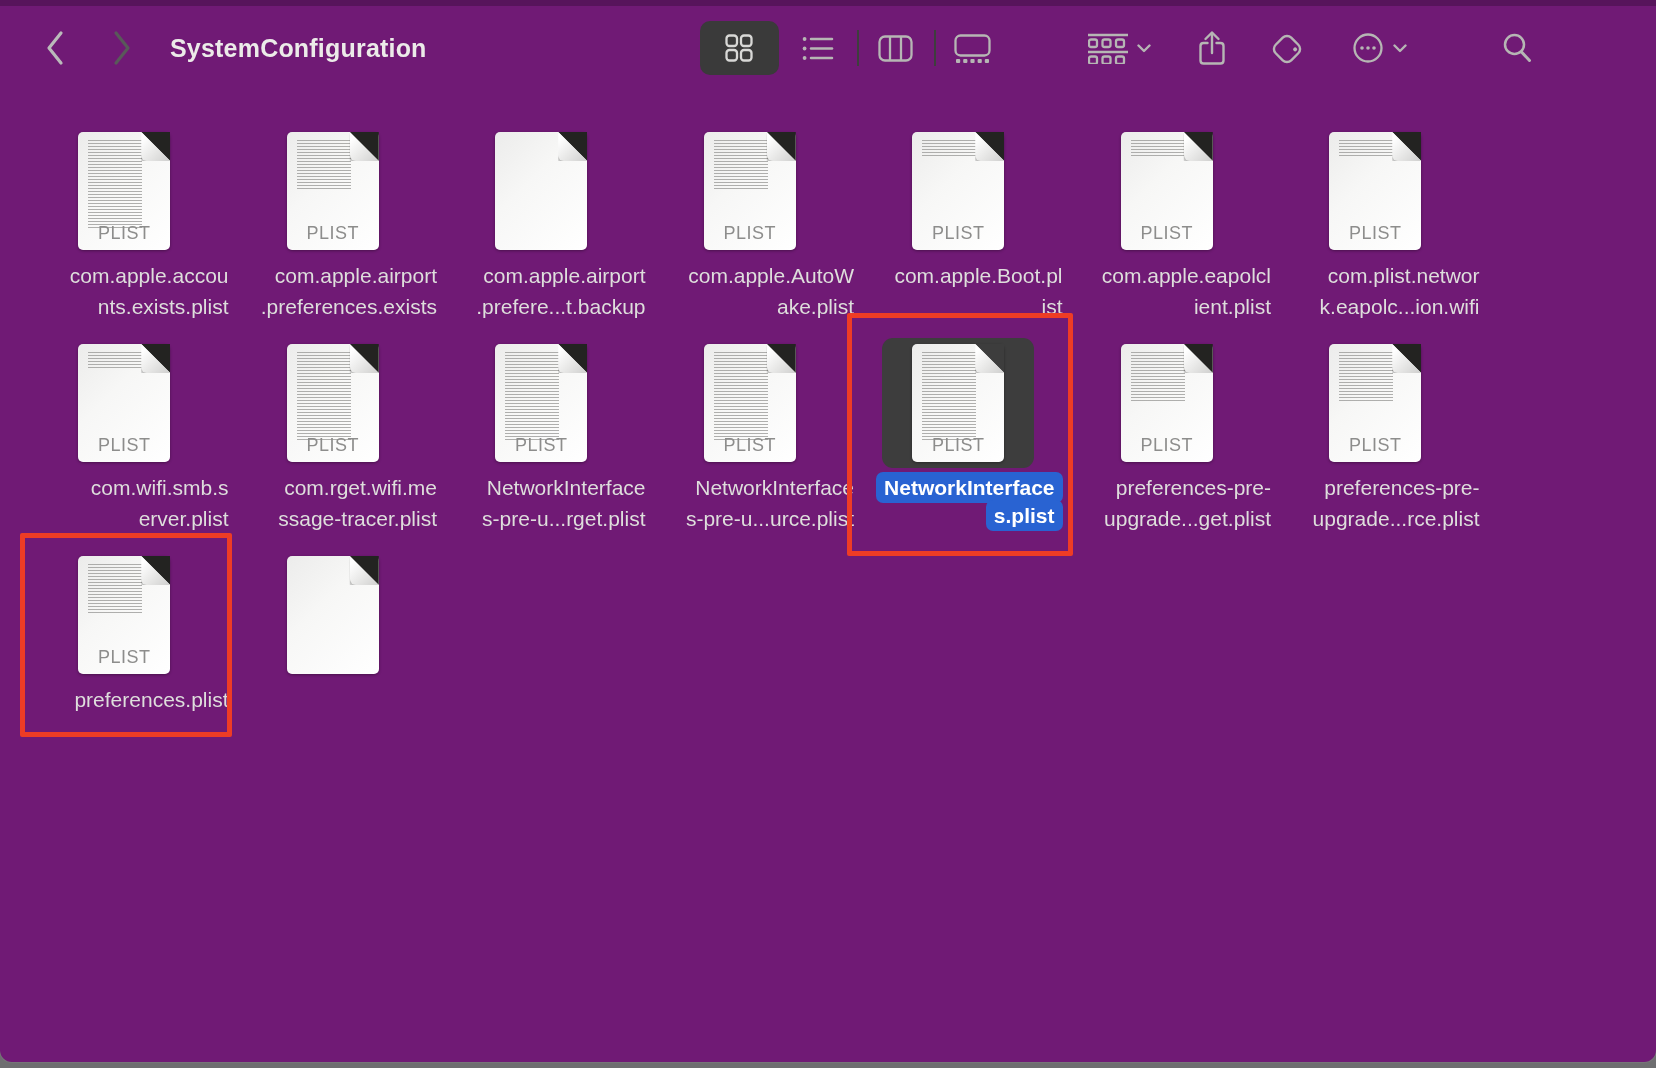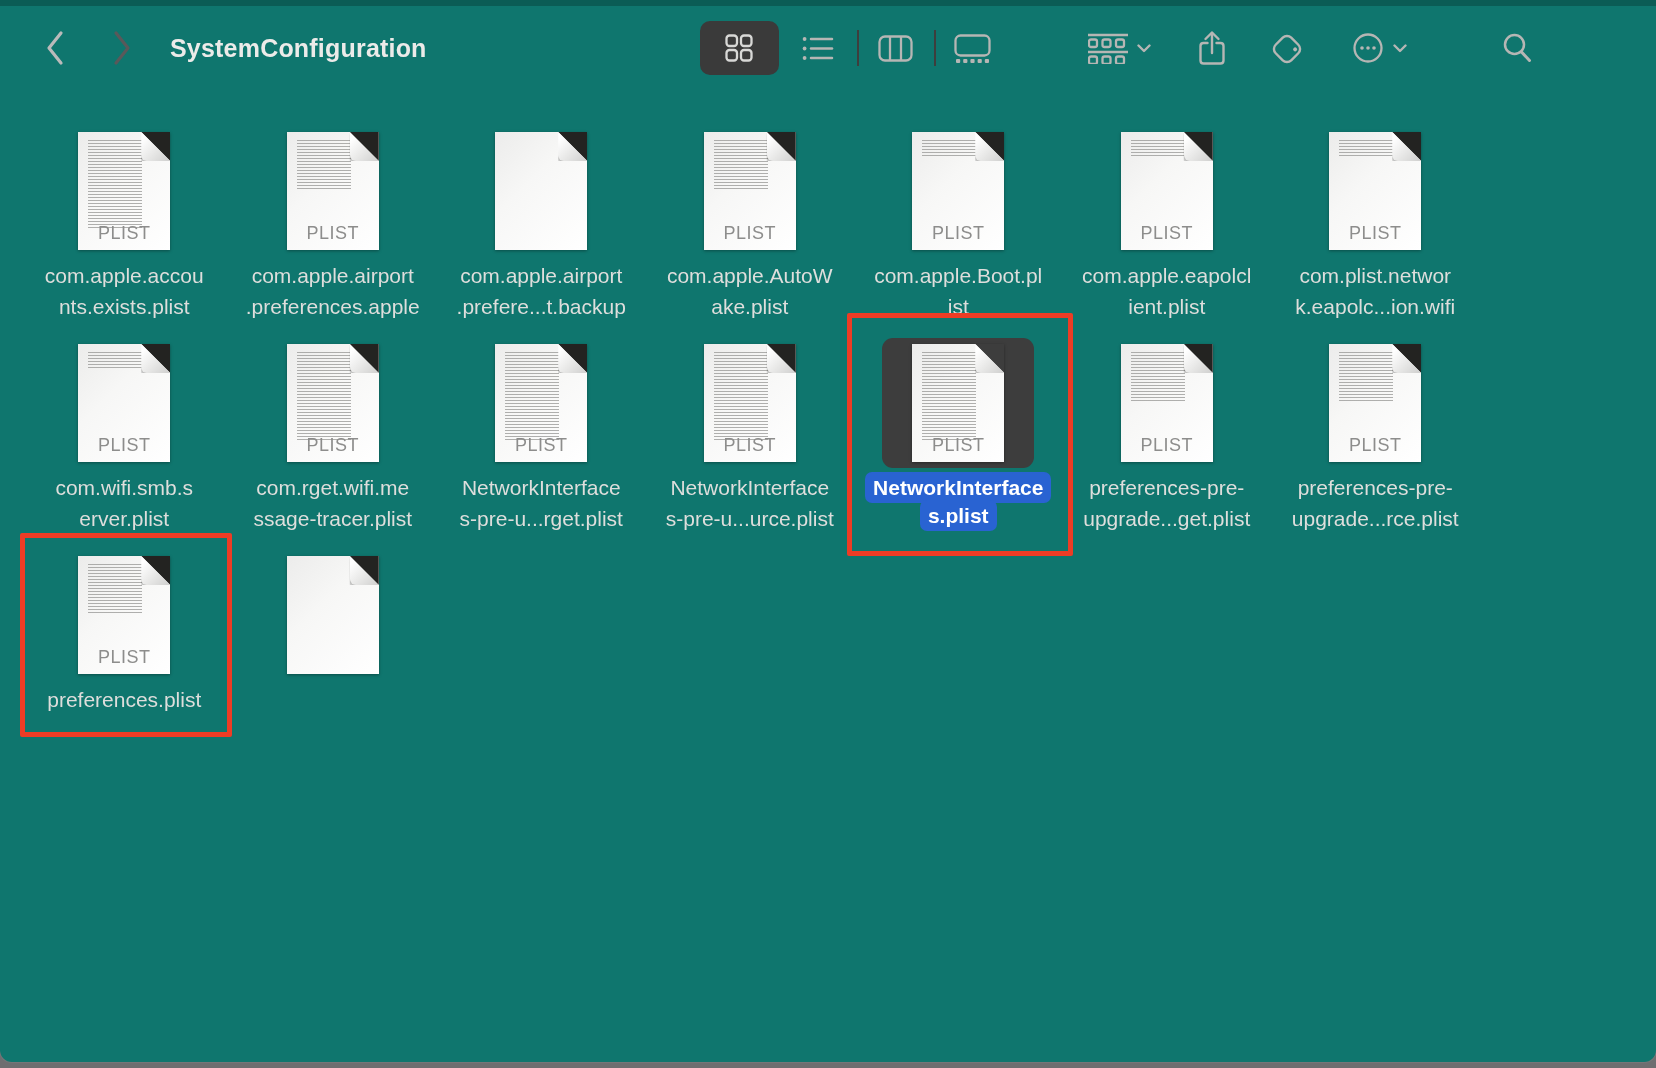--- a/index.html
+++ b/index.html
@@ -4,21 +4,21 @@
 <style>
   html,body{margin:0;padding:0;}
   body{
     width:1656px;height:1068px;overflow:hidden;
     background:#6e6e70;
     font-family:"Liberation Sans","DejaVu Sans",sans-serif;
     -webkit-font-smoothing:antialiased;
   }
   .window{
     position:relative;width:1656px;height:1062px;
-    background:#0f766e;
+    background:#701a75;
     border-radius:0 0 12px 12px;
     overflow:hidden;
     box-shadow:0 0 0 1px rgba(255,255,255,0.06);
   }
   .window::before{ 
     content:'';position:absolute;top:0;left:0;right:0;height:6px;
     background:rgba(0,0,0,0.22);pointer-events:none;
   }
 
   
@@ -45,21 +45,21 @@
     width:152px;height:130px;margin:6px auto 0;
     display:flex;align-items:center;justify-content:center;
     border-radius:11px;
     --cellbg:#232321;
   }
   .icon-box.sel{background:#3d3d3d;--cellbg:#3d3d3d;}
 
   .doc{
     position:relative;width:92px;height:118px;
     background:linear-gradient(135deg,#ececeb 0%,#f7f7f6 40%,#ffffff 100%);
-    border-radius:0;
+    border-radius:5px;
     box-shadow:0 1px 3px rgba(0,0,0,0.35);
   }
   .fold-mask{
     position:absolute;top:0;right:0;width:29px;height:29px;
     background:var(--cellbg,#232321);
     clip-path:polygon(0 0,100% 0,100% 100%);
   }
   .fold{
     position:absolute;top:0;right:0;width:29px;height:29px;
     background:linear-gradient(135deg,#ffffff 15%,#e9e9e8 55%,#cfcfce 100%);
@@ -74,21 +74,21 @@
   }
   .preview.dense{height:88px;}
   .preview.medium{height:50px;}
   .preview.light{height:16px;}
   .badge{
     position:absolute;bottom:6px;left:0;width:100%;text-align:center;
     font-size:18px;color:#8d8d8c;letter-spacing:.5px;
   }
 
   .label{
-    margin-top:4px;display:flex;flex-direction:column;align-items:center;
+    margin-top:4px;display:flex;flex-direction:column;align-items:flex-end;
     font-size:21px;color:#dededc;line-height:31px;text-align:center;
   }
   .label .ln{display:inline-block;white-space:nowrap;}
   .label.sel .ln{
     background:#2963d2;color:#ffffff;font-weight:bold;
     border-radius:7px;padding:1px 8px;line-height:29px;
   }
   .label.sel .ln + .ln{margin-top:-3px;}
 
   
@@ -272,21 +272,21 @@
         <div class="icon-box">
           <div class="doc">
             <div class="preview medium"></div>
             <div class="fold-mask"></div>
             <div class="fold"></div>
             <div class="badge">PLIST</div>
           </div>
         </div>
         <div class="label">
           <span class="ln">com.apple.airport</span>
-          <span class="ln">.preferences.apple</span>
+          <span class="ln">.preferences.exists</span>
         </div>
       </div>
       <div class="cell c2">
         <div class="icon-box">
           <div class="doc">
             <div class="fold-mask"></div>
             <div class="fold"></div>
           </div>
         </div>
         <div class="label">

